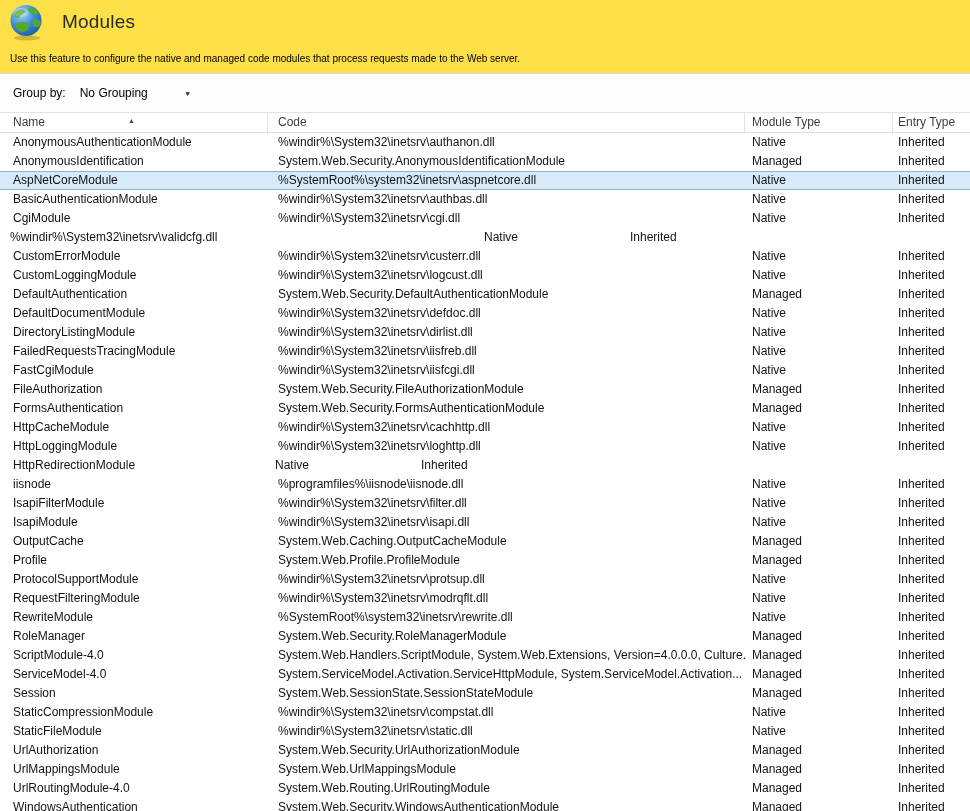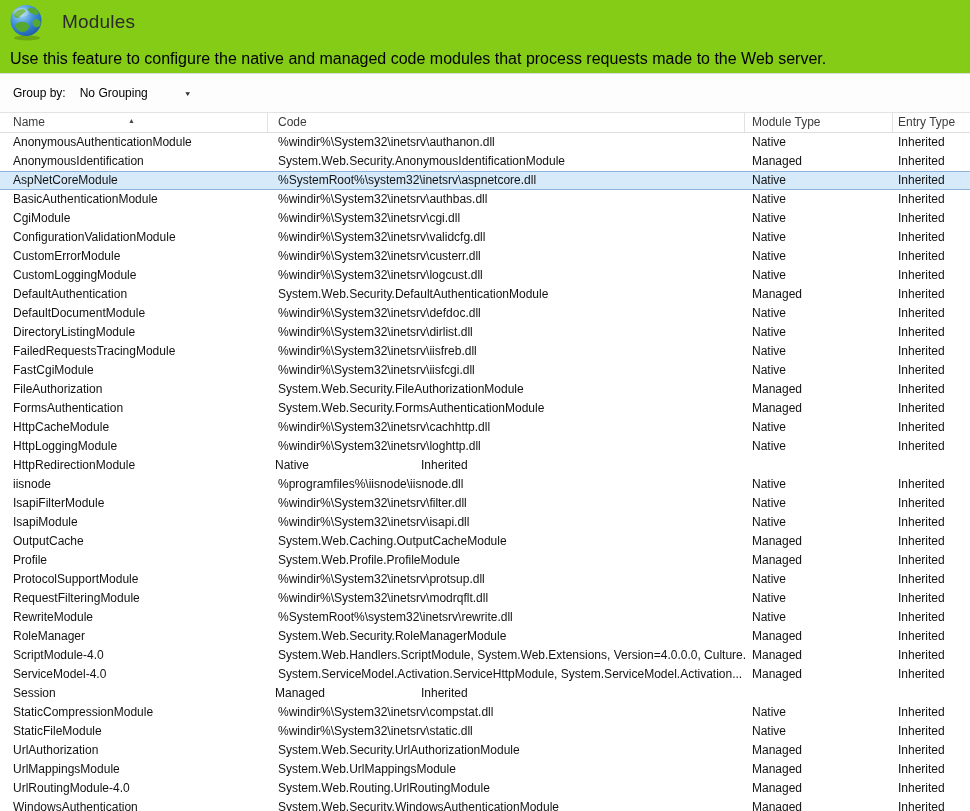--- a/index.html
+++ b/index.html
@@ -3,28 +3,28 @@
 <meta charset="utf-8">
 <style>
   * { box-sizing: border-box; }
   html, body { margin: 0; padding: 0; }
   body {
     width: 970px; height: 811px;
     font-family: "Liberation Sans", sans-serif;
     background: #ffffff;
     -webkit-font-smoothing: antialiased;
   }
-  .page { position: relative; width: 970px; height: 811px; overflow: hidden; background: #84cc16; }
+  .page { position: relative; width: 970px; height: 811px; overflow: hidden; background: #fde047; }
 
   
   .feature-header { display: flex; align-items: center; padding: 4px 0 0 8px; height: 40px; }
   .feature-icon { width: 38px; height: 38px; flex: 0 0 38px; }
   .feature-title { margin-left: 16px; font-size: 19px; color: #2b2b2b; letter-spacing: 0.2px; }
 
-  .feature-desc { margin: 12px 0 0 10px; font-size: 16px; color: #000; line-height: 14px; }
+  .feature-desc { margin: 12px 0 0 10px; font-size: 10px; color: #000; line-height: 14px; }
 
   
   .group-bar {
     margin-top: 7px; height: 40px;
     border-top: 1px solid #dcdcdc; border-bottom: 1px solid #e3e3e3;
     background: #fdfdfd;
     display: flex; align-items: center;
     padding-left: 13px; font-size: 12px; color: #000;
   }
   .group-combo {
@@ -152,21 +152,20 @@
   </div>
 
   <div class="row">
     <div class="cell c-name">CgiModule</div>
     <div class="cell c-code">%windir%\System32\inetsrv\cgi.dll</div>
     <div class="cell c-mtype">Native</div>
     <div class="cell c-etype">Inherited</div>
   </div>
 
   <div class="row">
-    <div class="cell c-name">ConfigurationValidationModule</div>
     <div class="cell c-code">%windir%\System32\inetsrv\validcfg.dll</div>
     <div class="cell c-mtype">Native</div>
     <div class="cell c-etype">Inherited</div>
   </div>
 
   <div class="row">
     <div class="cell c-name">CustomErrorModule</div>
     <div class="cell c-code">%windir%\System32\inetsrv\custerr.dll</div>
     <div class="cell c-mtype">Native</div>
     <div class="cell c-etype">Inherited</div>
@@ -320,20 +319,21 @@
 
   <div class="row">
     <div class="cell c-name">ServiceModel-4.0</div>
     <div class="cell c-code">System.ServiceModel.Activation.ServiceHttpModule, System.ServiceModel.Activation...</div>
     <div class="cell c-mtype">Managed</div>
     <div class="cell c-etype">Inherited</div>
   </div>
 
   <div class="row">
     <div class="cell c-name">Session</div>
+    <div class="cell c-code">System.Web.SessionState.SessionStateModule</div>
     <div class="cell c-mtype">Managed</div>
     <div class="cell c-etype">Inherited</div>
   </div>
 
   <div class="row">
     <div class="cell c-name">StaticCompressionModule</div>
     <div class="cell c-code">%windir%\System32\inetsrv\compstat.dll</div>
     <div class="cell c-mtype">Native</div>
     <div class="cell c-etype">Inherited</div>
   </div>

